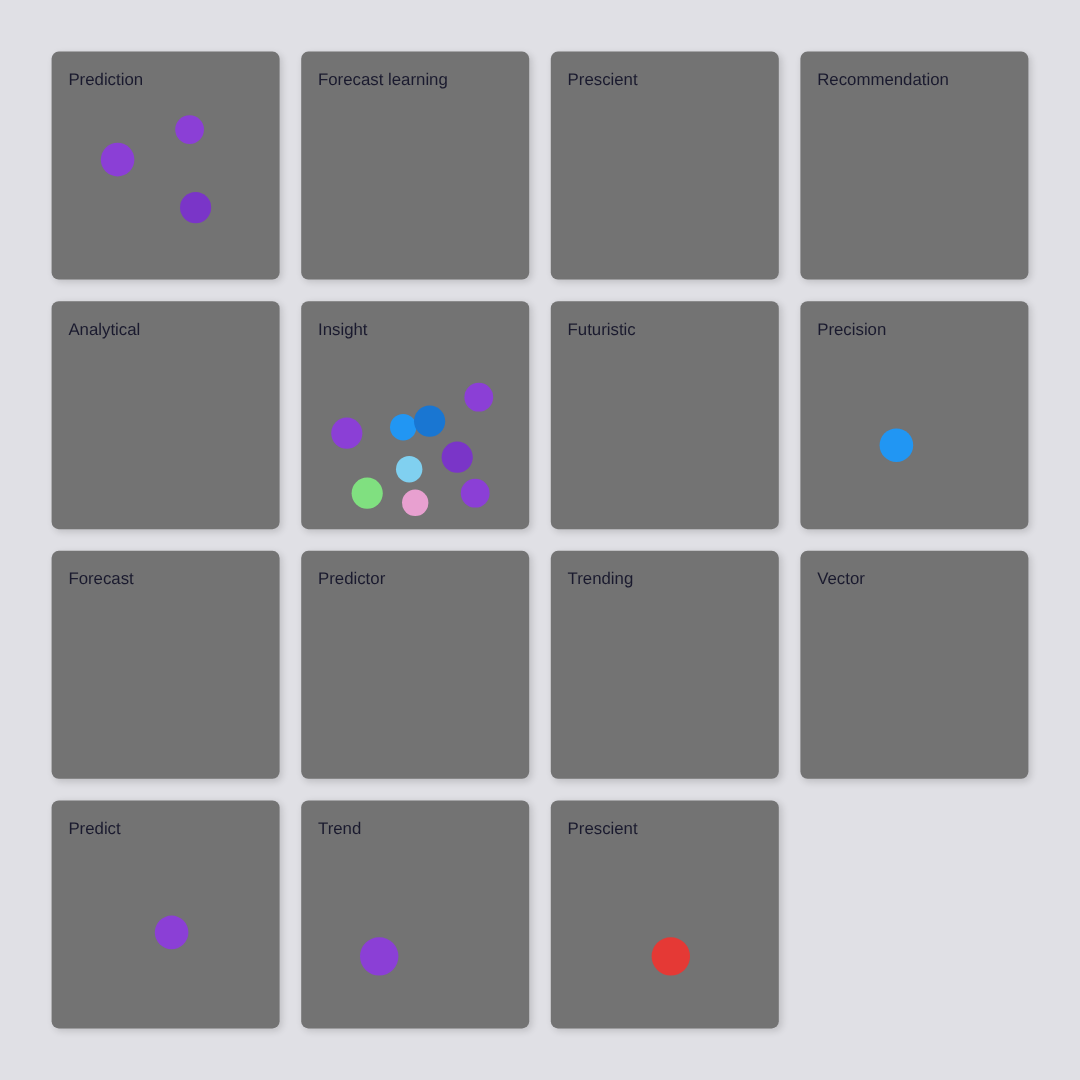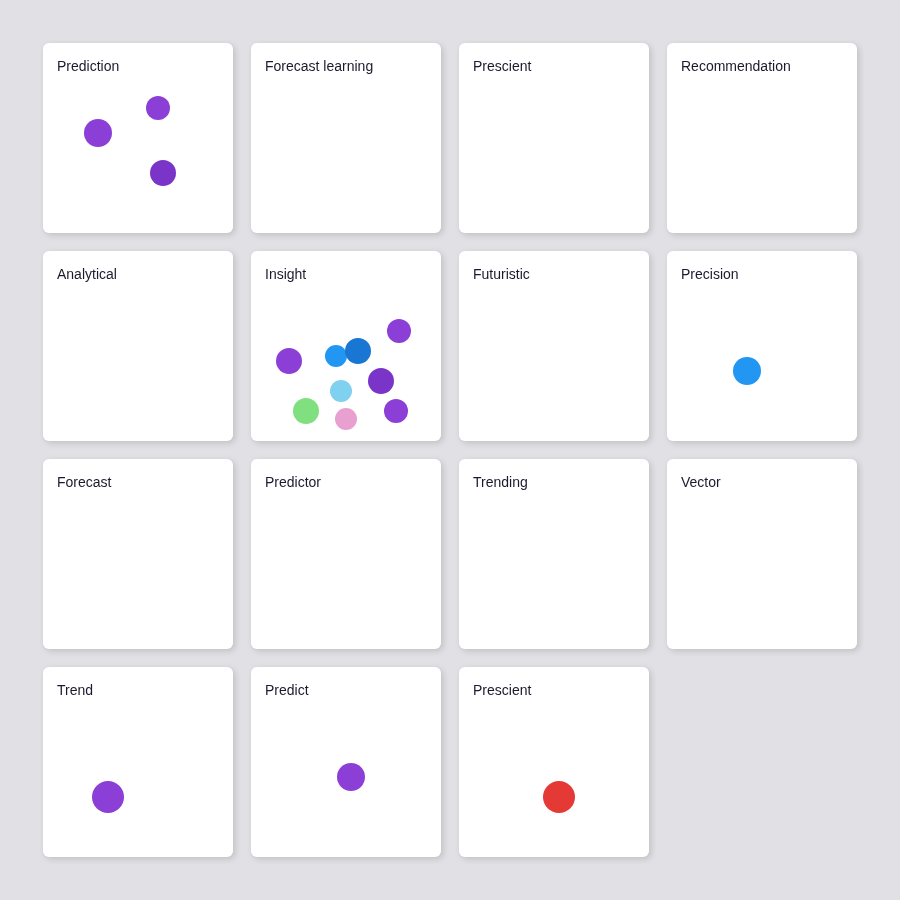--- a/index.html
+++ b/index.html
@@ -13,21 +13,21 @@
       font-family: 'Helvetica Neue', Arial, sans-serif;
     }
     .grid {
       display: grid;
       grid-template-columns: repeat(4, 190px);
       grid-template-rows: repeat(4, 190px);
       gap: 18px;
       padding: 30px;
     }
     .card {
-      background-color: #ffffff;
+      background-color: #737373;
       border-radius: 6px;
       position: relative;
       padding: 14px 14px 10px;
       box-shadow: 2px 2px 6px rgba(0,0,0,0.15);
       overflow: hidden;
     }
     .card-title {
       font-size: 14px;
       font-weight: 500;
       color: #1a1a2e;
@@ -98,29 +98,29 @@
     <div class="card">
       <div class="card-title">Predictor</div>
     </div>
     <div class="card">
       <div class="card-title">Trending</div>
     </div>
     <div class="card">
       <div class="card-title">Vector</div>
     </div>
     <div class="card">
+      <div class="card-title">Predict</div>
+      <div class="dots-area">
+        <div class="dot" style="width: 28px; height: 28px; left: 86px; top: 96px; background-color: rgb(139, 63, 214);"></div>
+      </div>
+    </div>
+    <div class="card">
       <div class="card-title">Trend</div>
       <div class="dots-area">
         <div class="dot" style="width: 32px; height: 32px; left: 49px; top: 114px; background-color: rgb(139, 63, 214);"></div>
-      </div>
-    </div>
-    <div class="card">
-      <div class="card-title">Predict</div>
-      <div class="dots-area">
-        <div class="dot" style="width: 28px; height: 28px; left: 86px; top: 96px; background-color: rgb(139, 63, 214);"></div>
       </div>
     </div>
     <div class="card">
       <div class="card-title">Prescient</div>
       <div class="dots-area">
         <div class="dot" style="width: 32px; height: 32px; left: 84px; top: 114px; background-color: rgb(229, 57, 53);"></div>
       </div>
     </div>
   </div>
 

